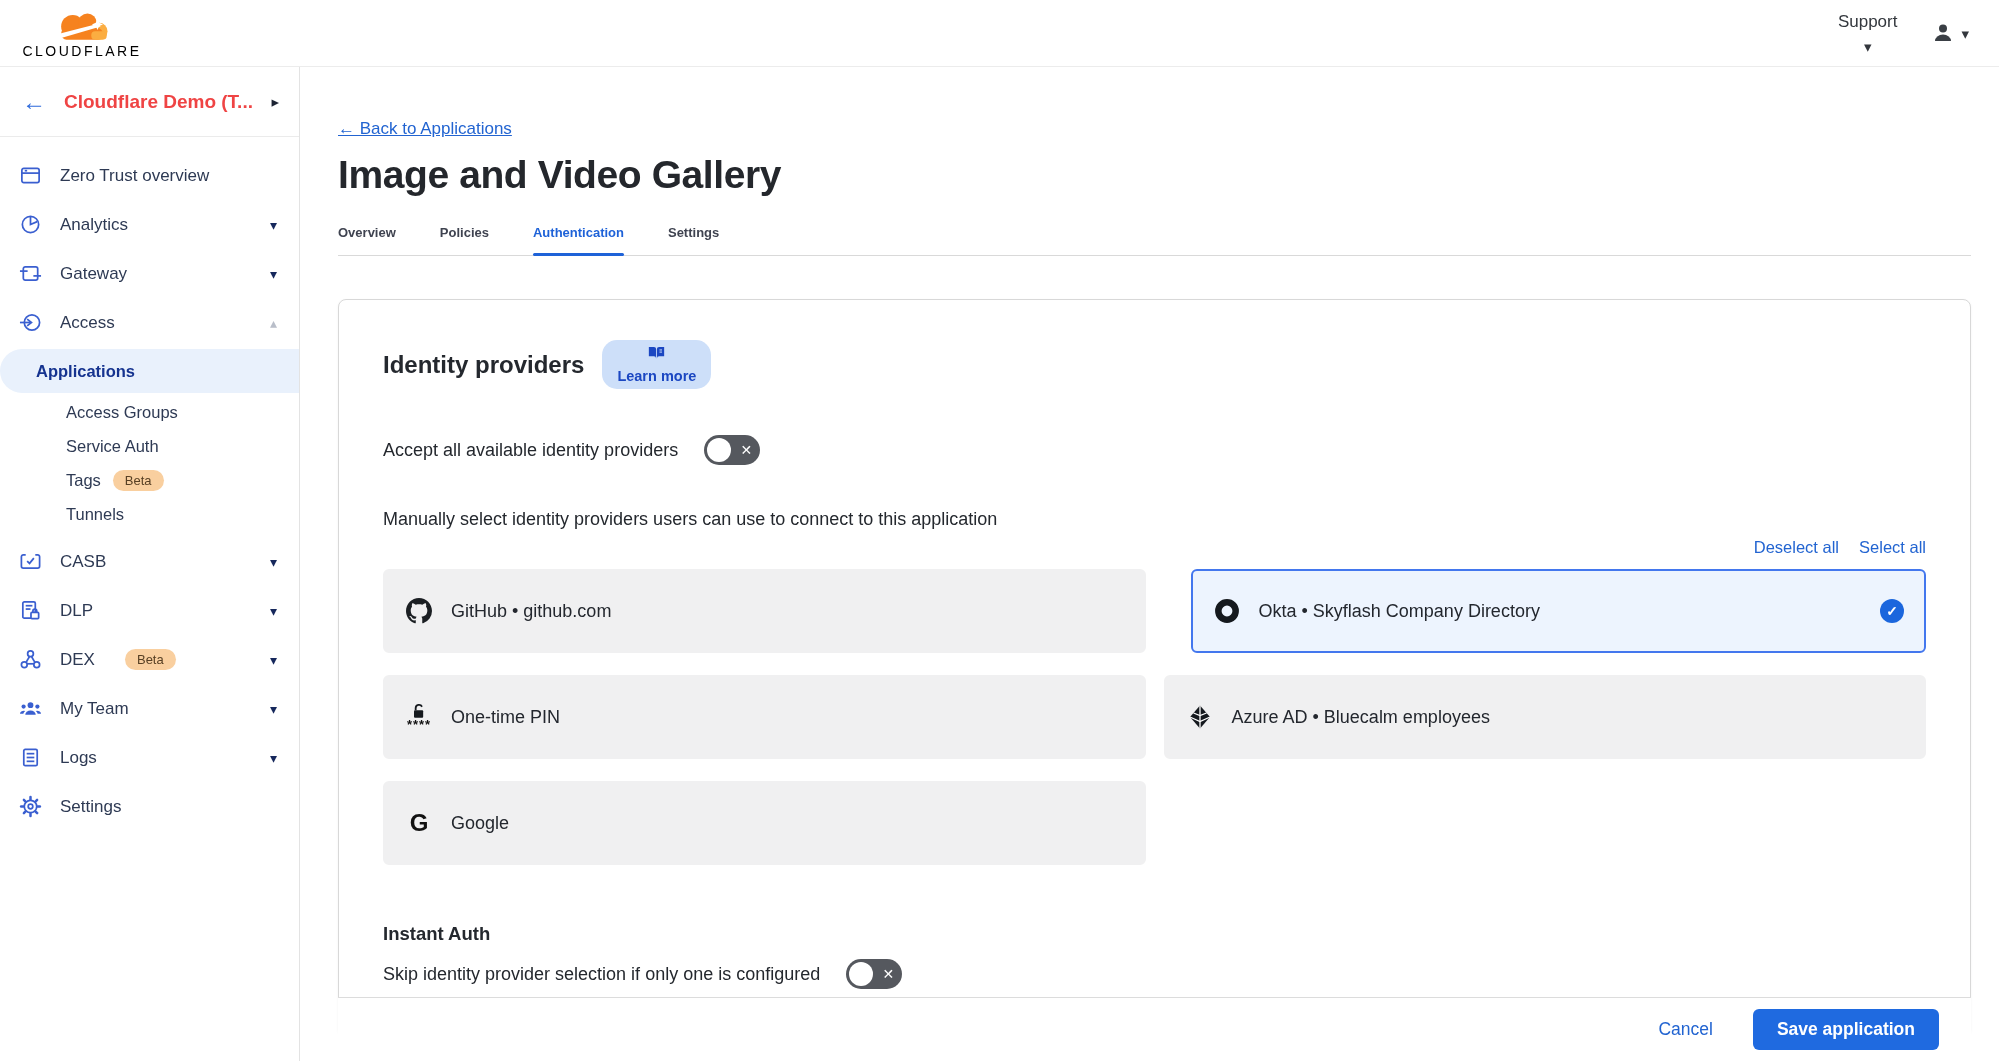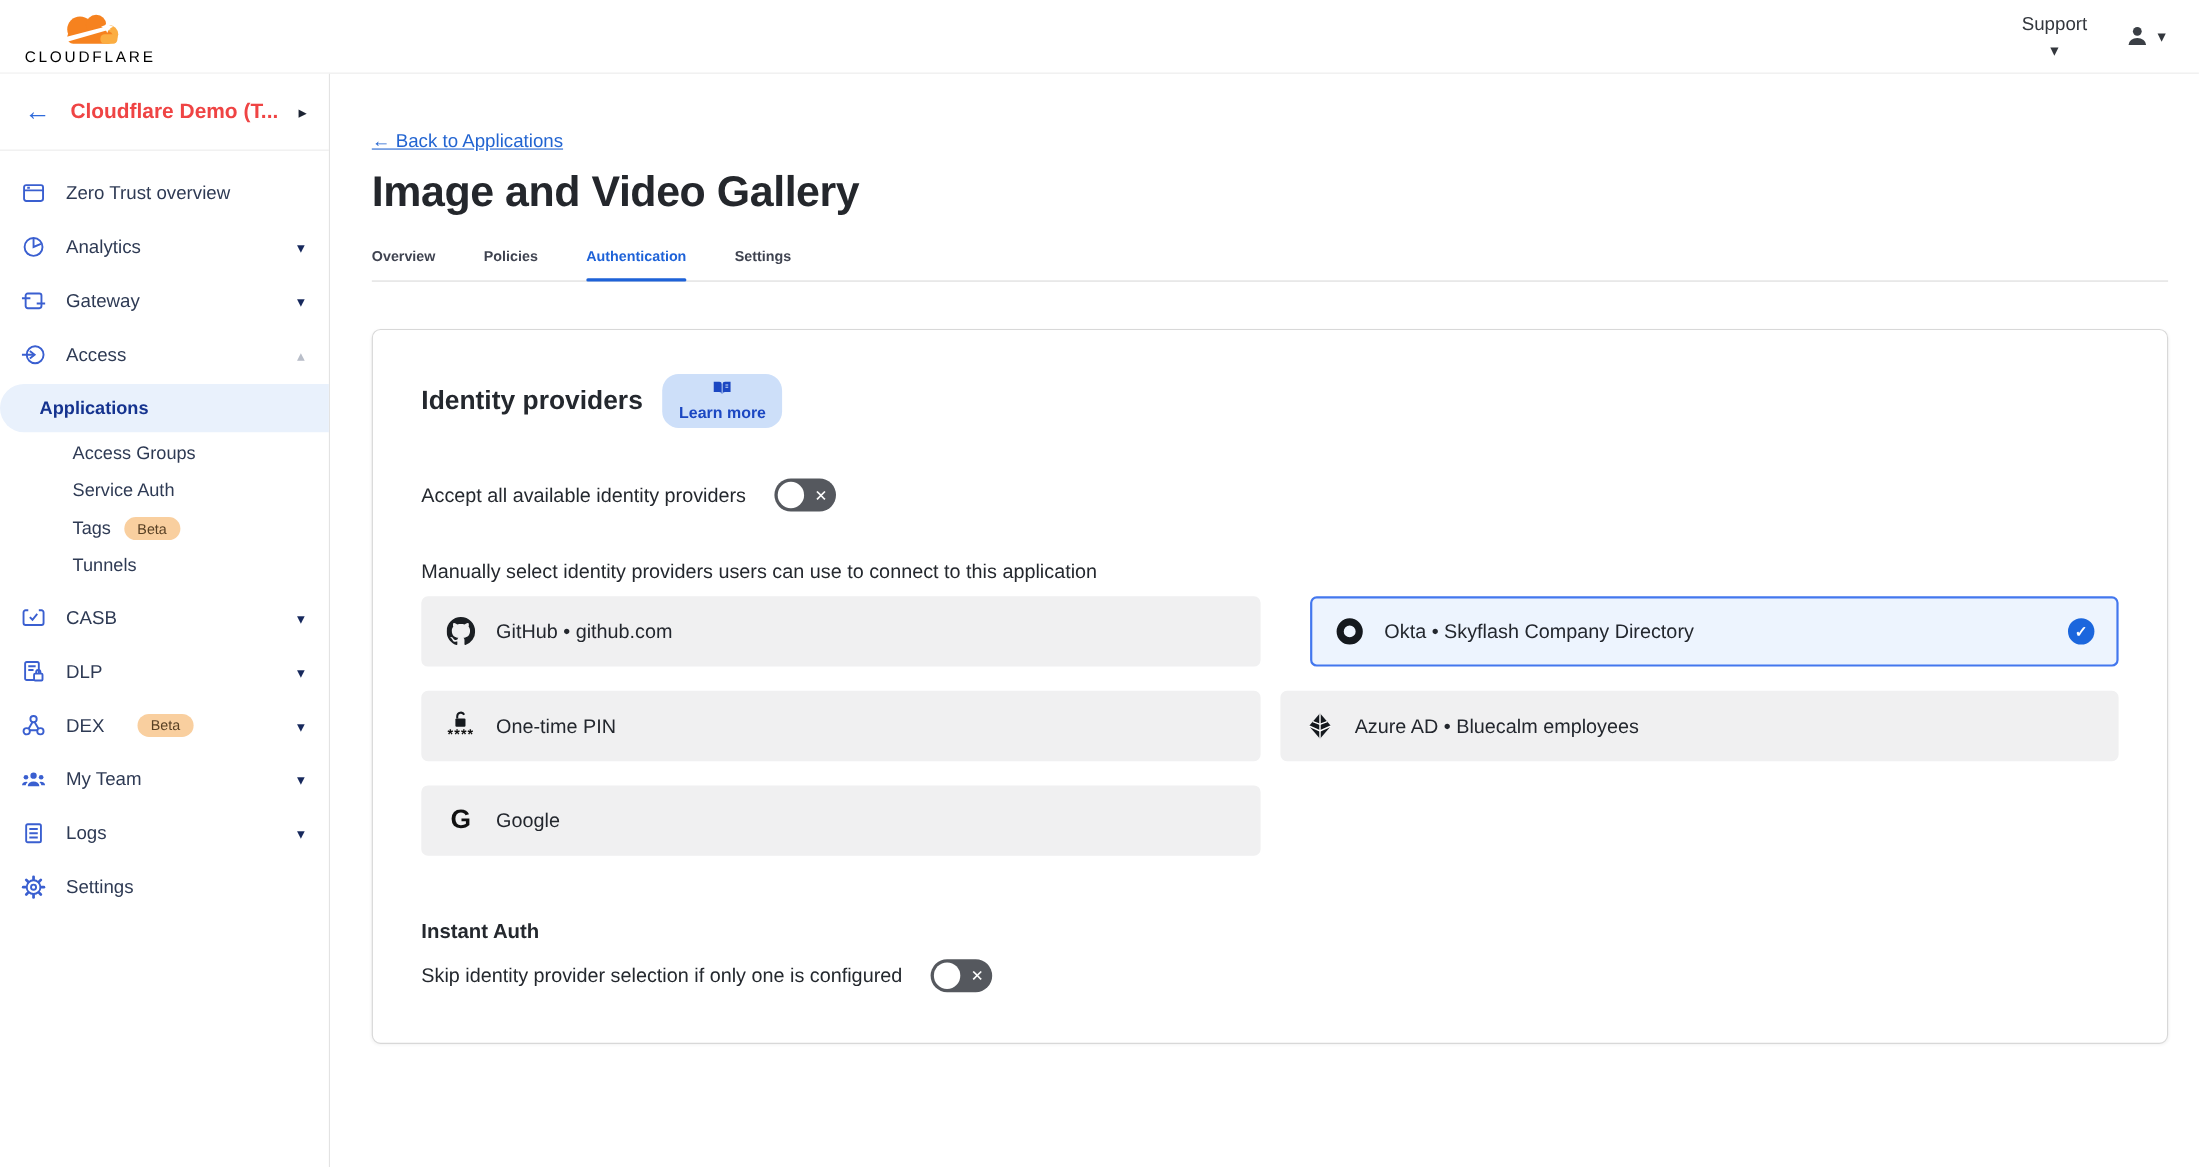--- a/index.html
+++ b/index.html
@@ -61,21 +61,21 @@
     align-items:center; justify-content:space-between; padding:0 8px 0 3px; cursor:pointer; }
   .toggle .knob { width:24px; height:24px; border-radius:50%; background:#fff; }
   .toggle .x { color:#fff; font-size:14px; line-height:1; }
 
   .manual-text { margin-top:44px; font-size:18px; color:#24282e; }
   .select-links { display:flex; justify-content:flex-end; gap:20px; margin-top:8px;
     font-size:16.5px; color:#2264d1; }
   .select-links span { cursor:pointer; }
 
   .idp-grid { margin-top:12px; display:grid; grid-template-columns:1fr 1fr; column-gap:18px; row-gap:22px; }
-  .tile { height:64px; border-radius:6px; background:#f0f0f1; border:2px solid #f0f0f1;
+  .tile { height:84px; border-radius:6px; background:#f0f0f1; border:2px solid #f0f0f1;
     display:flex; align-items:center; padding:0 20px; gap:18px; font-size:18px; color:#23272e; cursor:pointer; }
   .tile.selected { background:#edf4fe; border-color:#4377ee;margin-left:27px; }
   .tile-icon { width:28px; display:flex; flex-direction:column; align-items:center; justify-content:center; }
   .google-g { font-size:24px; font-weight:700; color:#111; }
   .otp-stars { font-size:13px; font-weight:700; letter-spacing:1px; color:#111; margin-top:-3px; }
   .check-circle { margin-left:auto; width:24px; height:24px; border-radius:50%; background:#1b66dd;
     color:#fff; display:flex; align-items:center; justify-content:center; font-size:14px; font-weight:700; }
 
   .instant-head { margin-top:58px; font-size:18.5px; font-weight:700; color:#24282e; }
   .instant-row { margin-top:14px; display:flex; align-items:center; gap:26px; font-size:18px; color:#24282e; }
@@ -317,20 +317,24 @@
     <div class="toggle-row">
       <span>Accept all available identity providers</span>
       <span class="toggle">
         <span class="knob"></span>
         <span class="x">✕</span>
       </span>
     </div>
 
     <div class="manual-text">Manually select identity providers users can use to connect to this application</div>
 
+    <div class="select-links">
+      <span>Deselect all</span>
+      <span>Select all</span>
+    </div>
 
     <div class="idp-grid">
 
       <div class="tile">
         <span class="tile-icon">
           <svg width="26" height="26" viewBox="0 0 16 16" fill="#1b1f23">
             <path d="M8 0C3.58 0 0 3.58 0 8c0 3.54 2.29 6.53 5.47 7.59.4.07.55-.17.55-.38 0-.19-.01-.82-.01-1.49-2.01.37-2.53-.49-2.69-.94-.09-.23-.48-.94-.82-1.13-.28-.15-.68-.52-.01-.53.63-.01 1.08.58 1.23.82.72 1.21 1.87.87 2.33.66.07-.52.28-.87.51-1.07-1.78-.2-3.64-.89-3.64-3.95 0-.87.31-1.59.82-2.15-.08-.2-.36-1.02.08-2.12 0 0 .67-.21 2.2.82.64-.18 1.32-.27 2-.27s1.36.09 2 .27c1.53-1.04 2.2-.82 2.2-.82.44 1.1.16 1.92.08 2.12.51.56.82 1.27.82 2.15 0 3.07-1.87 3.75-3.65 3.95.29.25.54.73.54 1.48 0 1.07-.01 1.93-.01 2.2 0 .21.15.46.55.38A8.01 8.01 0 0 0 16 8c0-4.42-3.58-8-8-8z"></path>
           </svg>
         </span>
         <span class="tile-label">GitHub • github.com</span>
@@ -384,14 +388,18 @@
     <div class="instant-row">
       <span>Skip identity provider selection if only one is configured</span>
       <span class="toggle">
         <span class="knob"></span>
         <span class="x">✕</span>
       </span>
     </div>
 
   </section>
 
+  <div class="footer">
+    <span class="cancel-link">Cancel</span>
+    <button class="save-btn">Save application</button>
+  </div>
 
 </main>
 
 </body></html>

